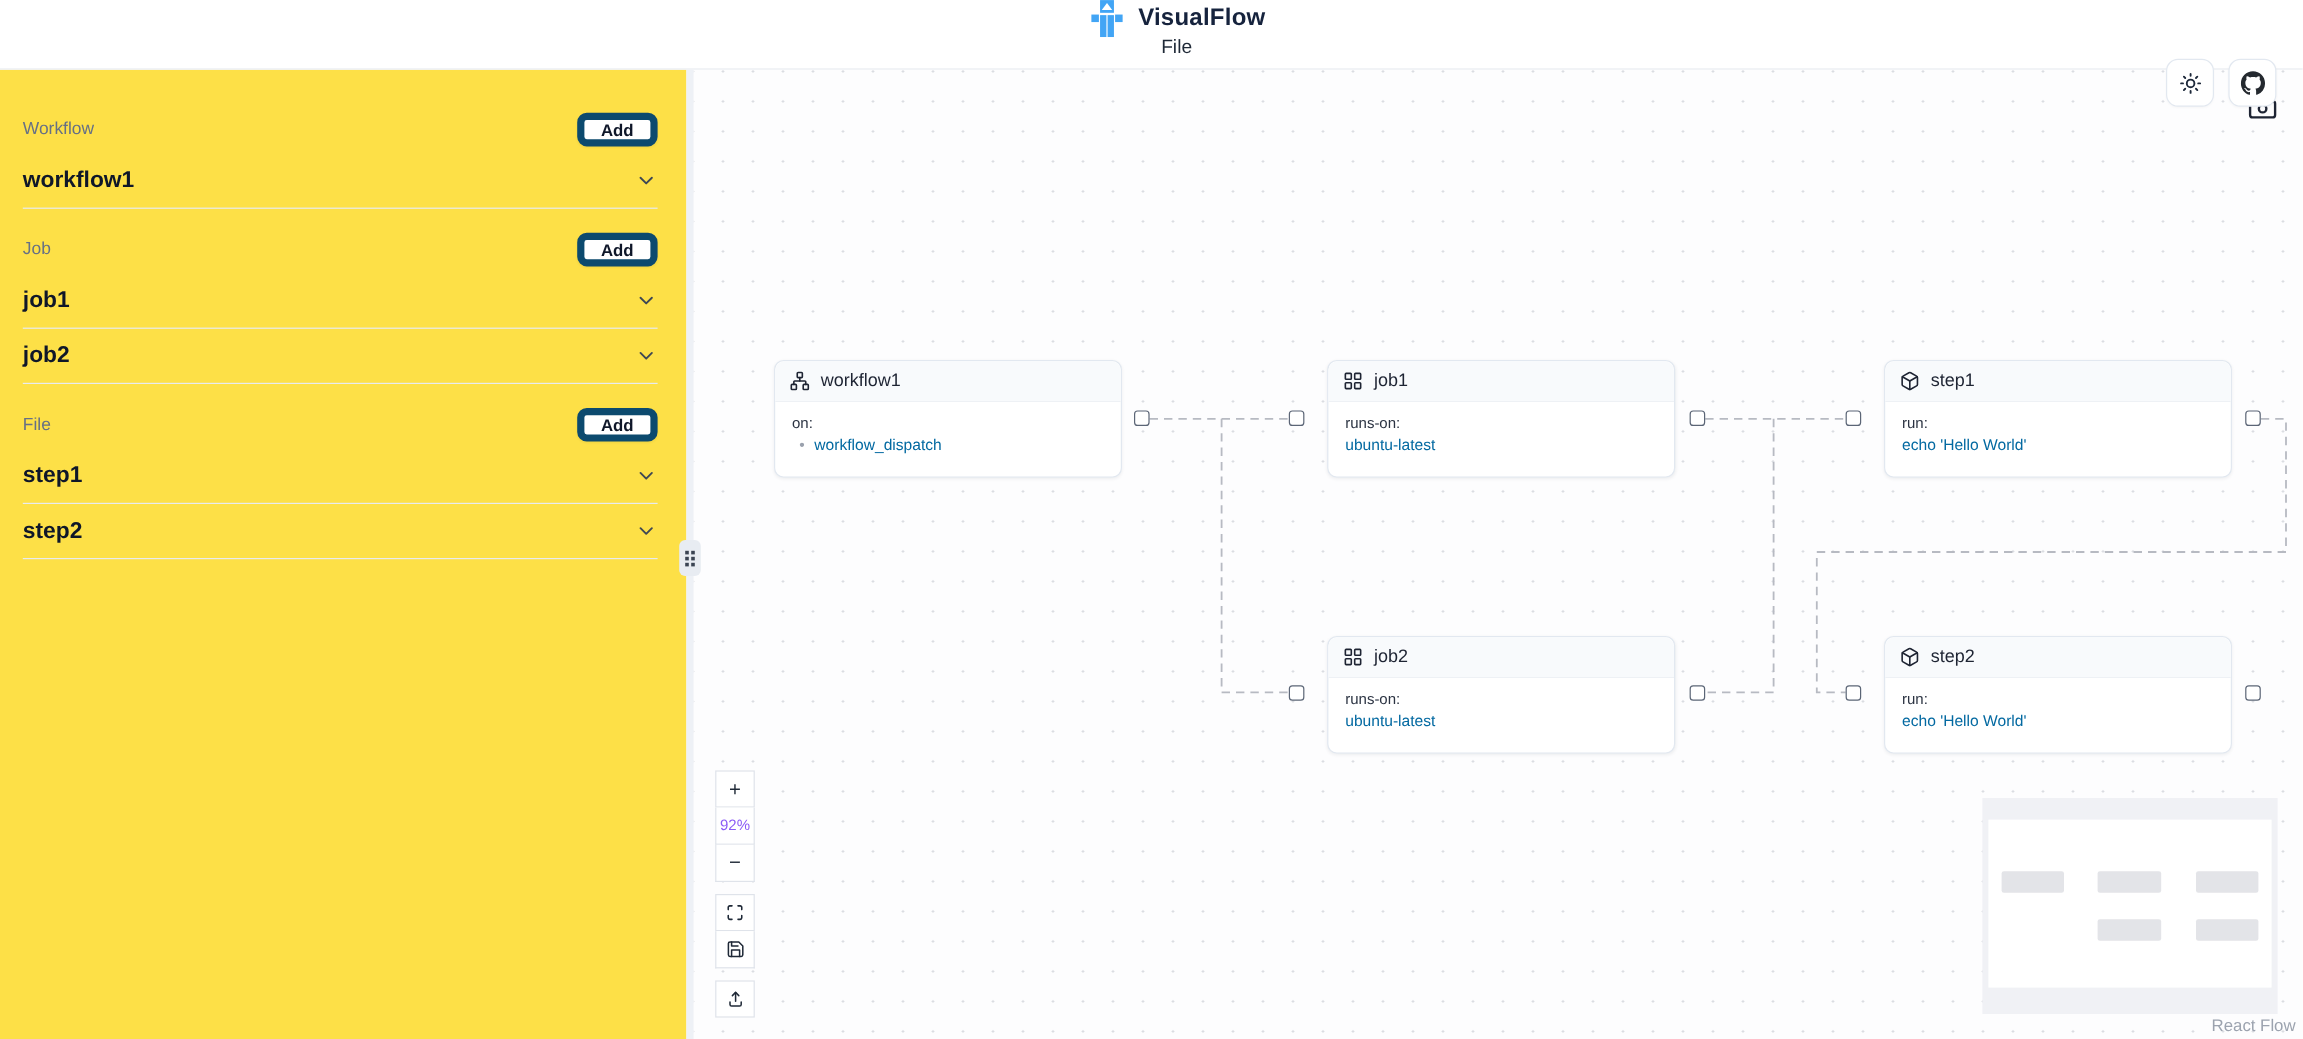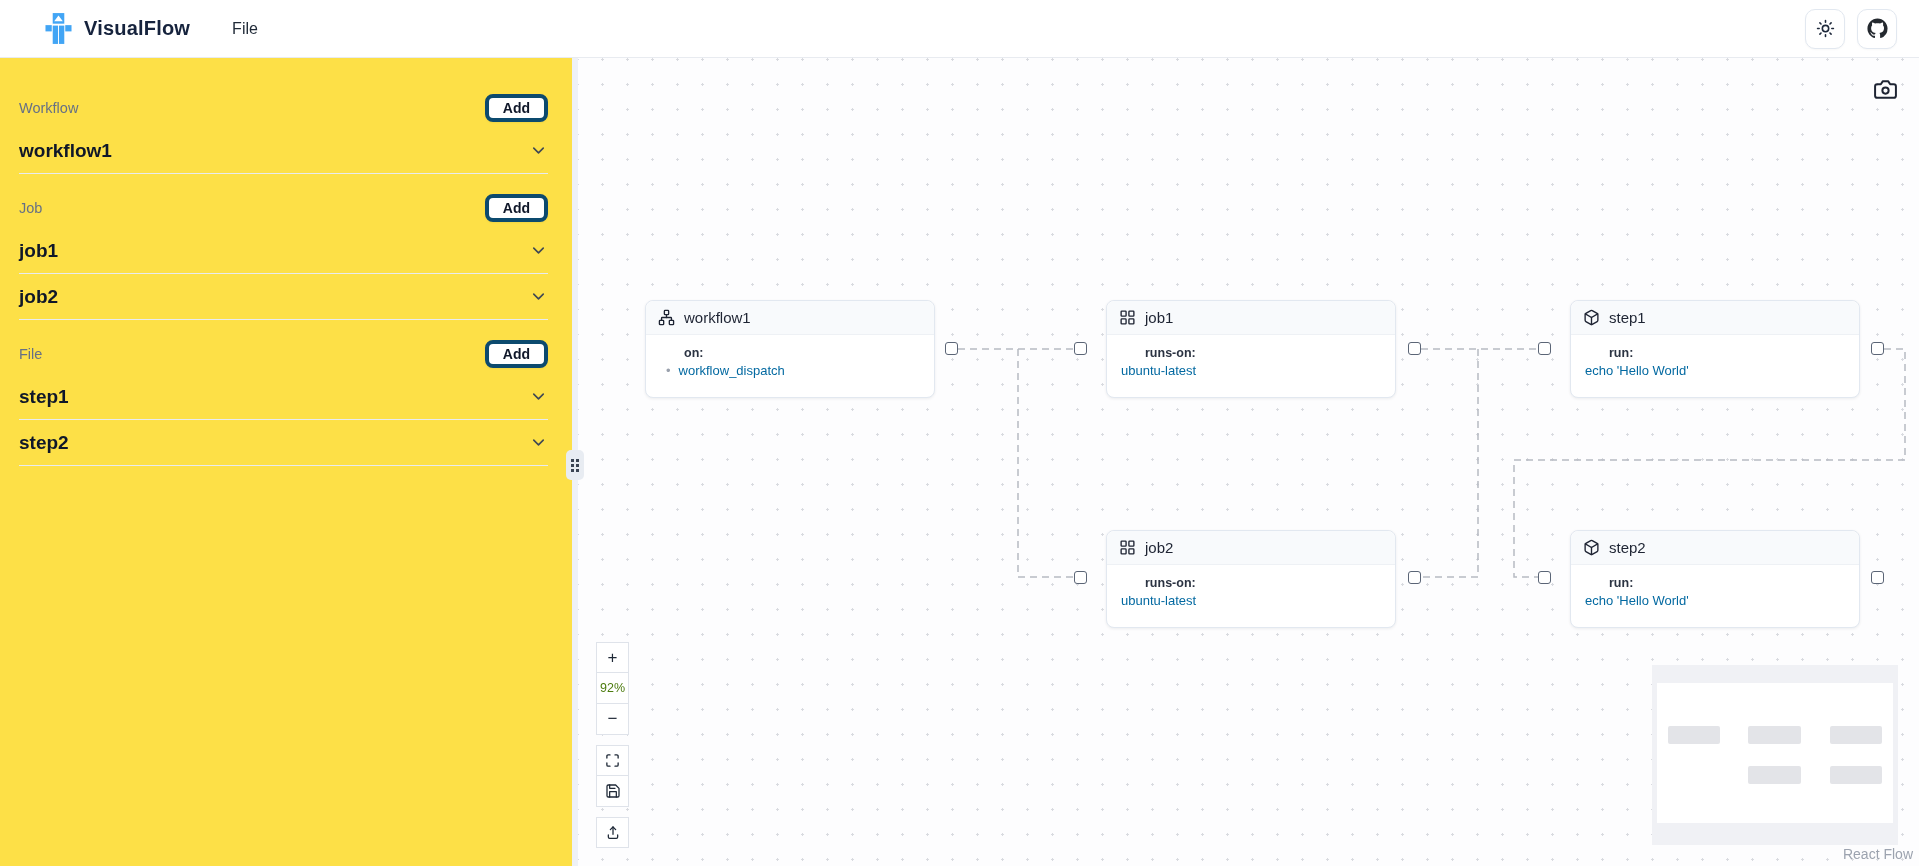--- a/index.html
+++ b/index.html
@@ -1,36 +1,36 @@
 <!DOCTYPE html>
 <html><head>
 <meta charset="utf-8">
 <style>
   * { margin:0; padding:0; box-sizing:border-box; }
   html,body { width:1919px; height:866px; overflow:hidden; }
   body { font-family:"Liberation Sans", sans-serif; background:#ffffff; color:#0f1729; position:relative; }
 
   
   .app-header { position:absolute; left:0; top:0; width:1919px; height:58px; background:#fff;
-    border-bottom:1px solid #e8ebf0; display:flex; align-items:center; z-index:30; }
+    border-bottom:1px solid #e8ebf0; display:flex; align-items:center; z-index:30;flex-direction:column; }
   .brand-wrap { display:flex; align-items:center; gap:12px; margin-left:45px; }
   .brand-title { font-size:20px; font-weight:700; color:#16233d; letter-spacing:.2px; }
   .menu-item { margin-left:42px; font-size:16px; color:#1f2937; cursor:pointer; }
   .header-actions { margin-left:auto; margin-right:22px; display:flex; gap:12px; }
   .icon-btn { width:40px; height:40px; border:1px solid #e2e8f0; border-radius:10px; background:#fff;
     display:flex; align-items:center; justify-content:center; color:#1e293b; cursor:pointer;
     box-shadow:0 1px 2px rgba(0,0,0,.03); }
 
   
   .sidebar { position:absolute; left:0; top:58px; width:572px; height:808px; background:#fde047;
     padding:36px 24px 0 19px; z-index:20; }
   .section-head { display:flex; align-items:center; justify-content:space-between; height:28px; }
   .section-head + .sidebar-item { margin-top:6px; }
   .section-label { font-size:14.5px; color:#667085; }
-  .add-btn { min-width:54px; height:28px; padding:0 14px; background:#fff; border:4px solid #0c4a6e;
+  .add-btn { min-width:54px; height:28px; padding:0 14px; background:#fff; border:6px solid #0c4a6e;
     border-radius:8px; font-size:14px; font-weight:700; color:#0f1729; cursor:pointer;
     box-shadow:0 1px 2px rgba(0,0,0,.05); font-family:"Liberation Sans", sans-serif; }
   .sidebar-item { height:46px; display:flex; align-items:center; justify-content:space-between;
     border-bottom:1px solid #e8ebf0; cursor:pointer; }
   .sidebar-item .item-name { font-size:19px; font-weight:700; color:#0f1729; }
   .sidebar-item .chev { color:#3f4854; display:flex; }
   .section-gap { height:20px; }
 
   
   .divider { position:absolute; left:572px; top:58px; width:6px; height:808px; background:#eef1f6; z-index:25; }
@@ -46,21 +46,21 @@
 
   .edge-layer { position:absolute; left:0; top:0; width:1919px; height:866px; pointer-events:none; z-index:5; }
 
   .flow-node { position:absolute; width:290px; height:98px; background:#fff; border:1px solid #e2e8f0;
     border-radius:8px; box-shadow:0 1px 3px rgba(15,23,42,.07); z-index:10; cursor:grab; }
   .node-header { height:34px; background:#f8fafc; border-bottom:1px solid #eef1f5; border-radius:8px 8px 0 0;
     display:flex; align-items:center; gap:9px; padding:0 12px; }
   .node-header .n-icon { color:#1e2433; display:flex; }
   .node-title { font-size:15px; font-weight:500; color:#1e2433; }
   .node-body { padding:10px 14px 0 14px; }
-  .nb-label { font-size:12.5px; font-weight:700; color:#2b3342; line-height:17px;margin-left:24px; }
+  .nb-label { font-size:12.5px; font-weight:400; color:#2b3342; line-height:17px; }
   .nb-value { font-size:13px; color:#0369a1; line-height:18px; }
   .nb-bullet { display:flex; gap:8px; padding-left:6px; }
   .nb-bullet .dot { color:#9aa1ad; font-size:13px; line-height:18px; }
 
   .handle { position:absolute; width:13px; height:13px; background:#fff; border:1.6px solid #5b6576;
     border-radius:3px; z-index:12; cursor:crosshair; }
 
   .pos-workflow1 { left:645px; top:300px; }
   .pos-job1 { left:1106px; top:300px; }
   .pos-step1 { left:1570px; top:300px; }
@@ -70,21 +70,21 @@
   
   .camera-btn { position:absolute; left:1868px; top:72px; width:34px; height:34px; z-index:15;
     display:flex; align-items:center; justify-content:center; color:#1e2433; cursor:pointer; background:transparent; border:none; }
 
   
   .controls { position:absolute; left:596px; top:642px; width:33px; z-index:15; }
   .ctrl-btn { width:33px; height:31px; background:#fff; border:1px solid #dfe3ea; border-top:none;
     display:flex; align-items:center; justify-content:center; color:#1f2937; font-size:17px; cursor:pointer; }
   .ctrl-btn:first-child, .ctrl-btn.group-start { border-top:1px solid #dfe3ea; }
   .ctrl-gap { height:10px; }
-  .zoom-label { font-size:12.5px; color:#4d7c0f;text-align:center; }
+  .zoom-label { font-size:12.5px; color:#8b5cf6;text-align:center; }
 
   
   .minimap { position:absolute; left:1652px; top:665px; width:246px; height:180px; background:#f0f1f5;
     z-index:15; cursor:pointer; }
   .mm-viewport { position:absolute; left:5px; top:18px; width:236px; height:140px; background:#ffffff; }
   .mm-node { position:absolute; background:#e3e4e8; border-radius:2px; }
   .mm-n1 { left:16px; top:61px; width:52px; height:18px; }
   .mm-n2 { left:96px; top:61px; width:53px; height:18px; }
   .mm-n3 { left:178px; top:61px; width:52px; height:18px; }
   .mm-n4 { left:96px; top:101px; width:53px; height:18px; }

